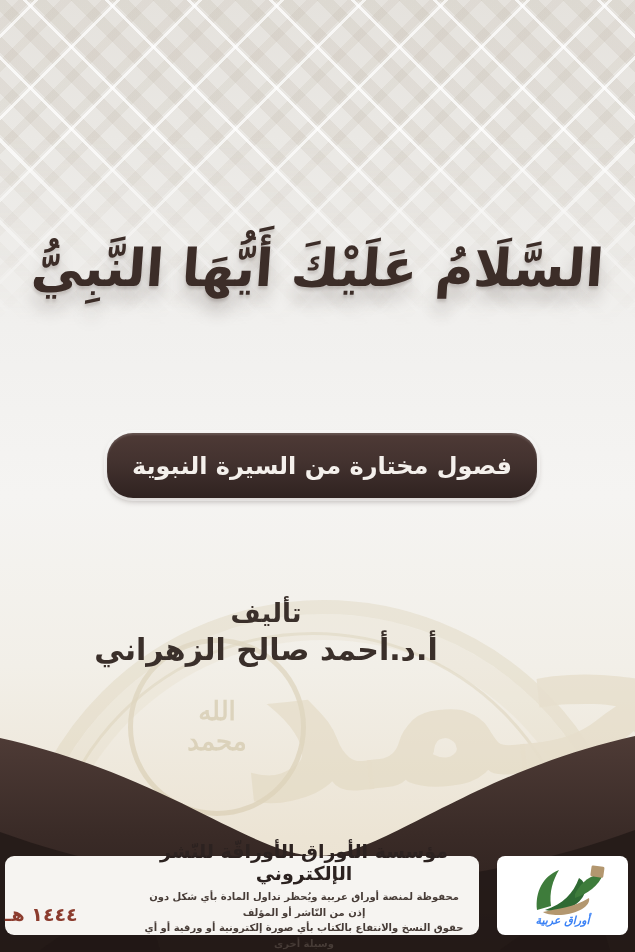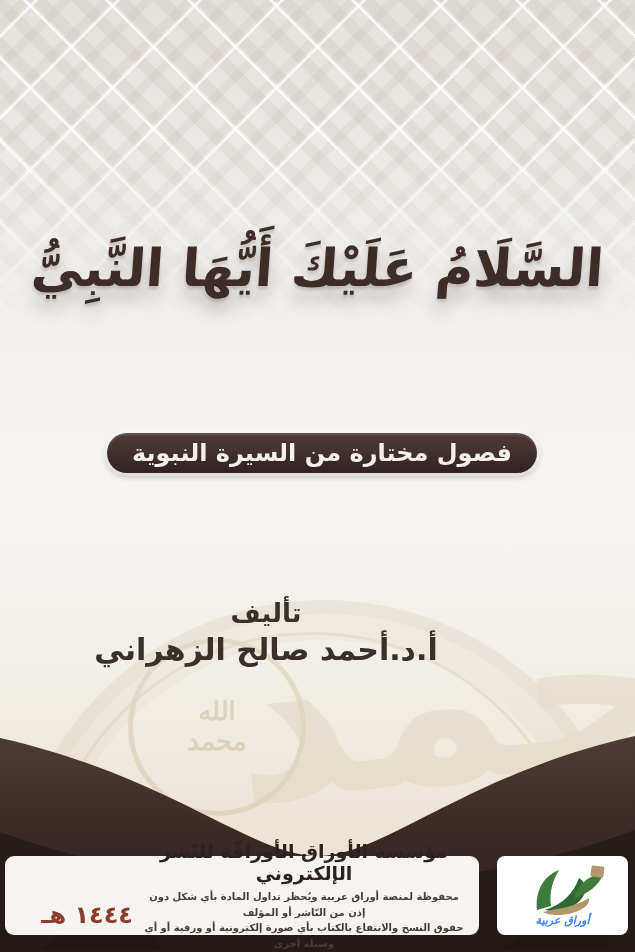--- a/index.html
+++ b/index.html
@@ -32,39 +32,39 @@
     color:rgba(198,184,148,.95); font-weight:bold; font-size:26px; line-height:1.15;font-family:Liberation Serif, serif;}
   
   .title{
     position:absolute; left:0; top:232px; width:635px; text-align:center; direction:rtl;
     font-size:52px; font-weight:bold; color:#3c2d28; transform:skewX(-4deg);
     text-shadow:0 14px 16px rgba(60,45,40,.22), 0 3px 3px rgba(60,45,40,.18);
     letter-spacing:-1px; line-height:1.4; white-space:nowrap;
   }
   
   .banner{
-    position:absolute; left:107px; top:433px; width:430px; height:40px; border-radius:26px;
+    position:absolute; left:107px; top:433px; width:430px; height:65px; border-radius:26px;
     background:linear-gradient(180deg,#4e3a36 0%,#43322f 45%,#2f2220 100%);
     box-shadow:0 0 0 3px rgba(255,255,255,.45), inset 0 2px 2px rgba(255,255,255,.14), 0 3px 6px rgba(50,35,30,.35);
     display:flex; align-items:center; justify-content:center;
   }
   .banner span{color:#f4f0ec; font-size:24px; font-weight:bold; direction:rtl;}
   
   .byline{position:absolute; left:0; top:598px; width:532px; text-align:center; direction:rtl; color:#3a2f2a;}
   .byline .label{font-size:26px; font-weight:bold; display:block;}
   .byline .author{font-size:30px; font-weight:bold; display:block; margin-top:4px;}
   
   .curtain{position:absolute; left:0; top:700px; width:635px; height:252px;}
   
   .footer-band{
     position:absolute; left:5px; top:856px; width:474px; height:79px; border-radius:9px;
     background:#f6f4f1; display:flex; align-items:center; direction:ltr;
   }
-  .dates{width:128px; flex:none; text-align:right; direction:rtl; color:#8c3c2e; font-weight:bold;
-    font-size:24px; line-height:1.45;margin-top:39px;}
+  .dates{width:128px; flex:none; text-align:left; direction:rtl; color:#8c3c2e; font-weight:bold;
+    font-size:19px; line-height:1.45;margin-top:39px;}
   .pub{flex:1; text-align:center; direction:rtl; padding:0 10px 0 6px; color:#473c37;}
   .pub .pub-title{font-size:19px; font-weight:bold; color:#2c2220; display:block; margin-bottom:5px; letter-spacing:-.5px;}
   .pub .small{font-size:10px; font-weight:bold; display:block; line-height:1.55;}
   .logo-box{
     position:absolute; left:497px; top:856px; width:131px; height:79px; border-radius:8px;
     background:#ffffff; display:flex; flex-direction:column; align-items:center; justify-content:center;
   }
   .logo-box svg{display:block;}
   .logo-text{font-size:11px; font-weight:bold; color:#3b82f6; direction:rtl; margin-top:-2px;font-style:italic;}
 </style>

